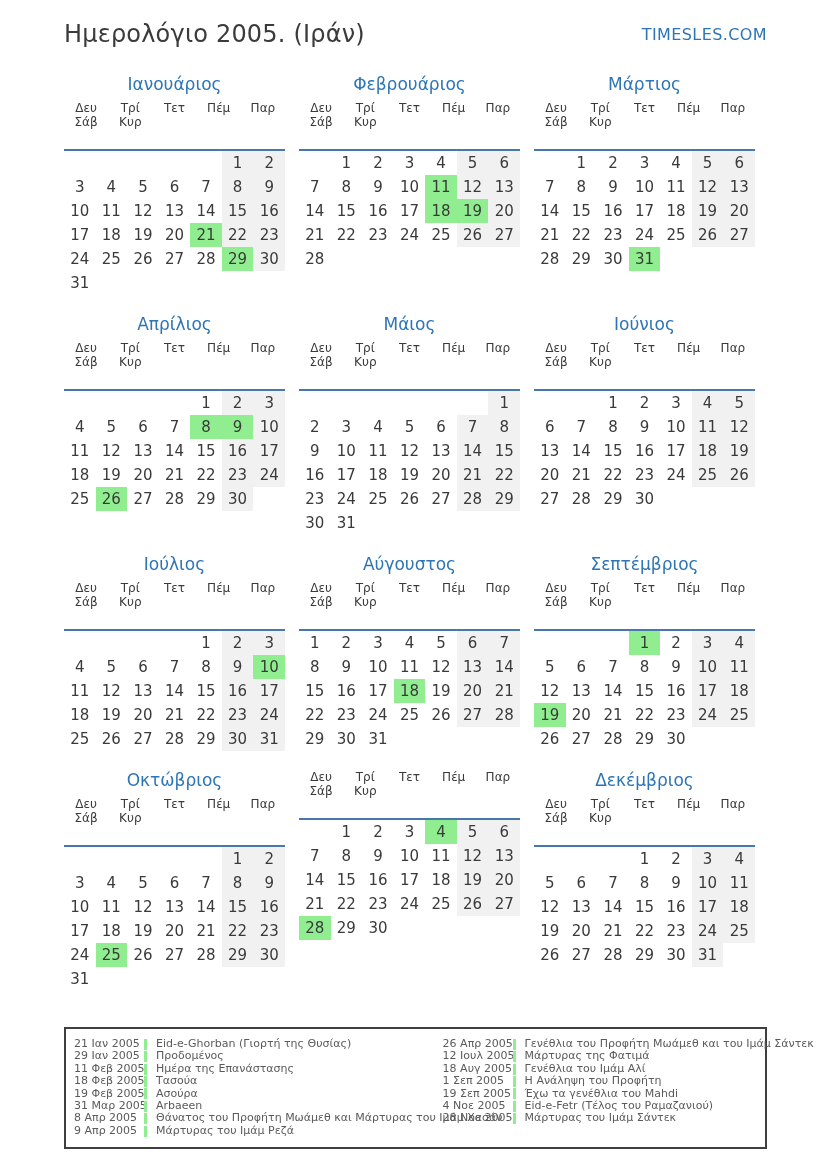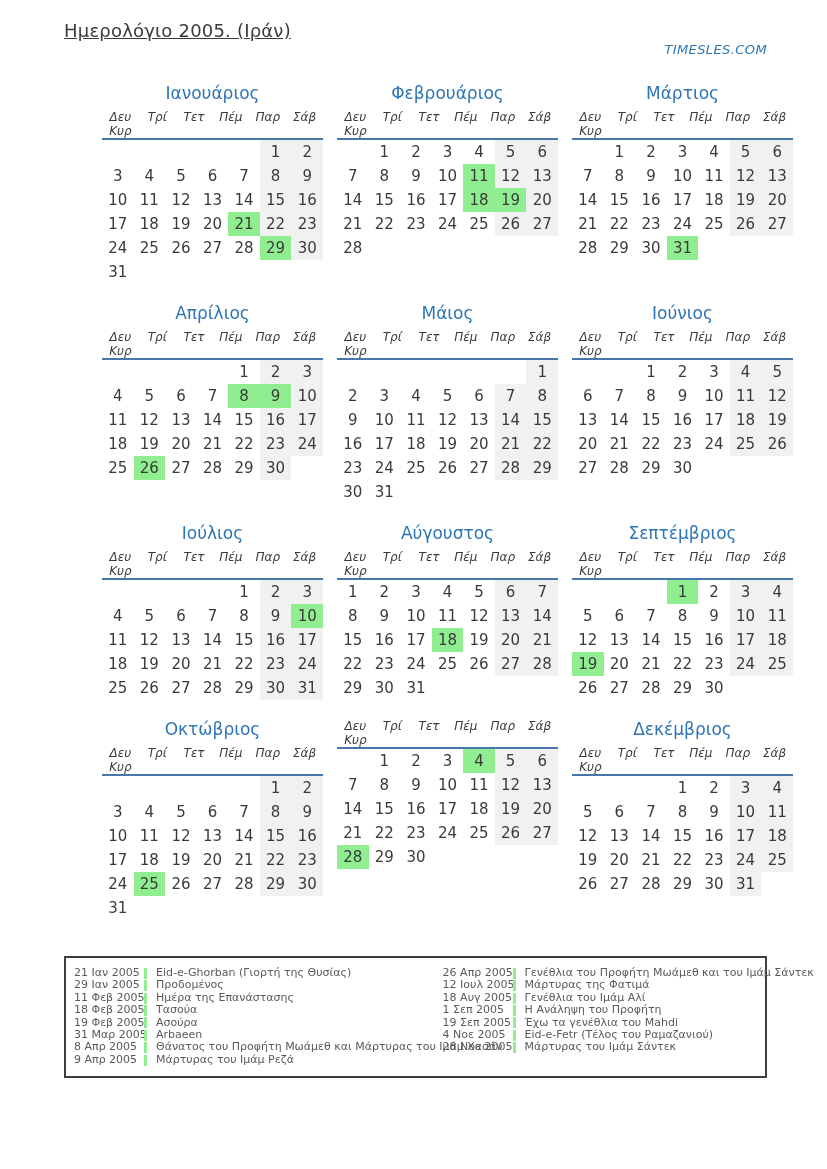--- a/index.html
+++ b/index.html
@@ -9,27 +9,27 @@
     --weekend:#f1f1f1;
     --ink:#3a3a3a;
     --legend-ink:#5a5a5a;
   }
   *{margin:0;padding:0;box-sizing:border-box;}
   html,body{background:#ffffff;}
   body{font-family:"DejaVu Sans","Liberation Sans",sans-serif;color:var(--ink);}
   .page{width:827px;height:1169px;background:#fff;padding:20px 60px 0 64px;position:relative;}
 
   .top{display:flex;justify-content:space-between;align-items:flex-start;margin-bottom:26px;}
-  .page-title{font-size:18px;font-weight:normal;color:#3b3b3b;letter-spacing:.2px;text-decoration:underline;}
-  .site-link{font-size:13px;color:var(--blue);text-decoration:none;margin-top:22px;letter-spacing:.4px;font-style:italic;}
-
-  .months{display:grid;grid-template-columns:repeat(3,221px);column-gap:14px;row-gap:19px;margin-left:38px;}
+  .page-title{font-size:24px;font-weight:normal;color:#3b3b3b;letter-spacing:.2px;}
+  .site-link{font-size:16px;color:var(--blue);text-decoration:none;margin-top:5px;letter-spacing:.4px;}
+
+  .months{display:grid;grid-template-columns:repeat(3,221px);column-gap:14px;row-gap:19px;}
   .month{}
   .month-title{text-align:center;color:var(--blue);font-size:17px;font-weight:normal;margin-bottom:7px;}
-  .weekday-row{display:grid;grid-template-columns:repeat(6,1fr);border-bottom:2px solid var(--rule);padding-bottom:0;font-style:italic;}
+  .weekday-row{display:grid;grid-template-columns:repeat(5,1fr);border-bottom:2px solid var(--rule);padding-bottom:20px;}
   .wd{text-align:center;font-size:12px;color:var(--ink);}
   .day-grid{display:grid;grid-template-columns:repeat(7,1fr);}
   .day{height:24px;line-height:24px;text-align:center;font-size:15px;color:var(--ink);}
   .day.weekend{background:var(--weekend);}
   .day.holiday{background:var(--green);}
 
   .legend{border:2px solid #3f3f3f;margin-top:36px;padding:9px 2px 10px 8px;display:flex;}
   .legend-col{display:flex;flex-direction:column;}
   .legend-col.left{width:53.5%;flex:none;}
   .legend-col.right{flex:1;}

